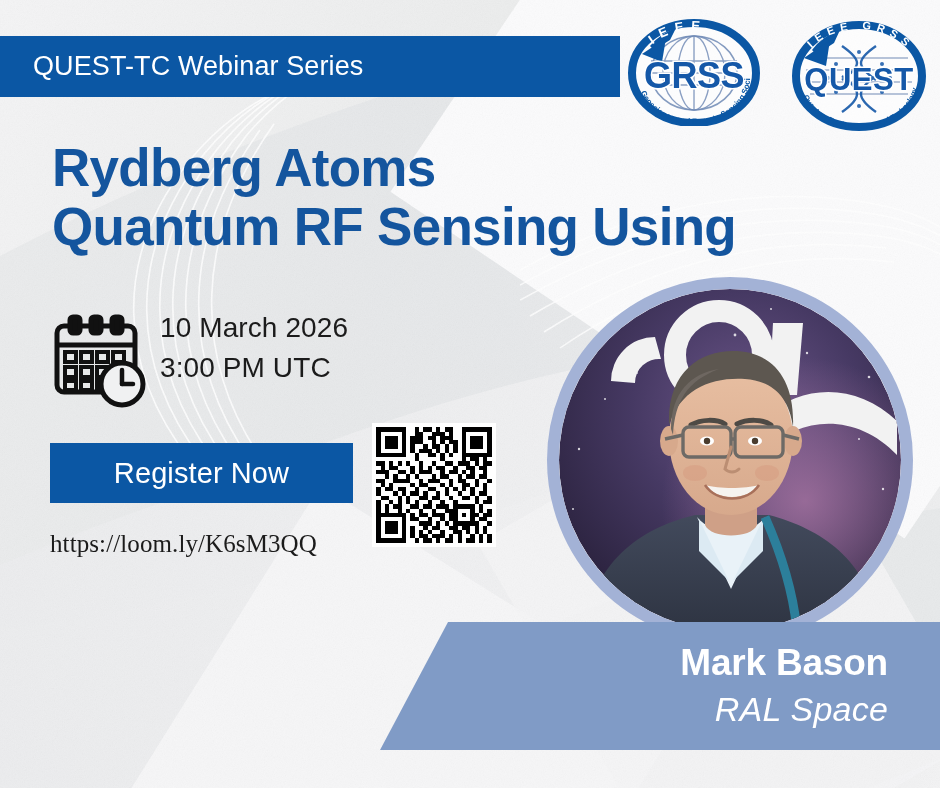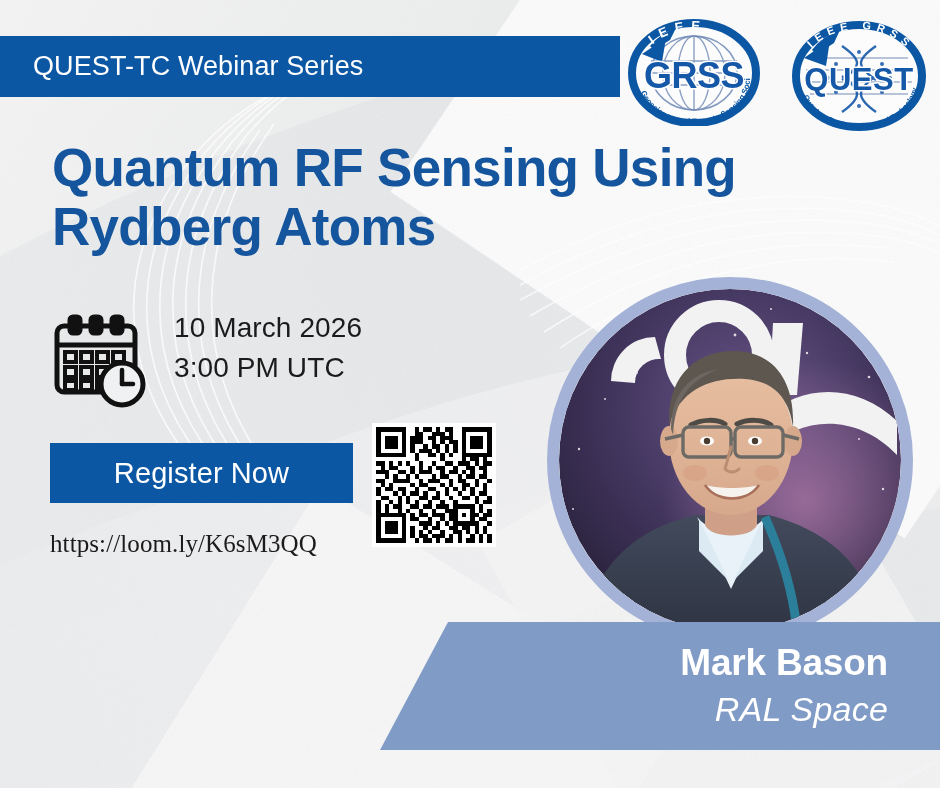--- a/index.html
+++ b/index.html
@@ -134,21 +134,21 @@
   }
   .title .line { display: block; }
 
   
   .date-block {
     position: absolute;
     left: 50px;
     top: 308px;
     display: flex;
     align-items: flex-start;
-    gap: 22px;
+    gap: 8px;
   }
   .cal-icon { flex: none; margin-top: 4px; }
   .date-text {
     color: #1b1b1b;
     font-size: 28px;
     line-height: 1.42;
     letter-spacing: .1px;
   }
   .date-text span { display: block; }
 
@@ -357,22 +357,22 @@
         <textPath href="#qTop" startOffset="20%">IEEE GRSS</textPath>
       </text>
       <text x="75" y="72" text-anchor="middle" font-family="'Liberation Sans',sans-serif" font-size="31" font-weight="700" fill="#1558a8" stroke="#ffffff" stroke-width="3" paint-order="stroke" letter-spacing="0.5">QUEST</text>
       <text font-family="'Liberation Sans',sans-serif" font-size="7.5" font-weight="700" fill="#0B57A4">
         <textPath href="#qBot" startOffset="10%">Quantum Earth Science and Technology</textPath>
       </text>
     </svg>
   </div>
 
   <div class="title">
+    <span class="line">Rydberg Atoms</span>
     <span class="line">Quantum RF Sensing Using</span>
-    <span class="line">Rydberg Atoms</span>
   </div>
 
   <div class="date-block">
     <svg class="cal-icon" width="102" height="96" viewBox="0 0 102 96">
       <g stroke="#111111" fill="none" stroke-width="5">
         <rect x="7" y="14" width="78" height="66" rx="7"></rect>
         <line x1="7" y1="33" x2="85" y2="33"></line>
         <rect x="20" y="5" width="10" height="16" rx="3" fill="#111111"></rect>
         <rect x="41" y="5" width="10" height="16" rx="3" fill="#111111"></rect>
         <rect x="62" y="5" width="10" height="16" rx="3" fill="#111111"></rect>

